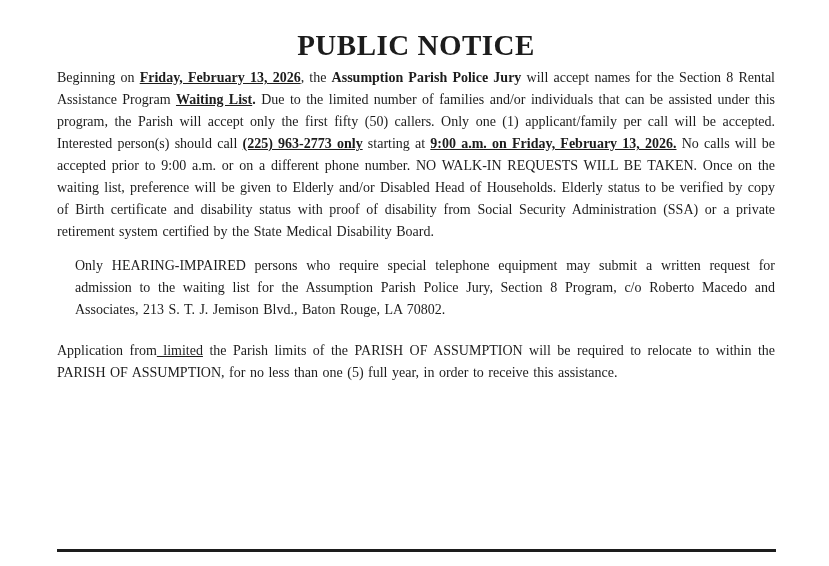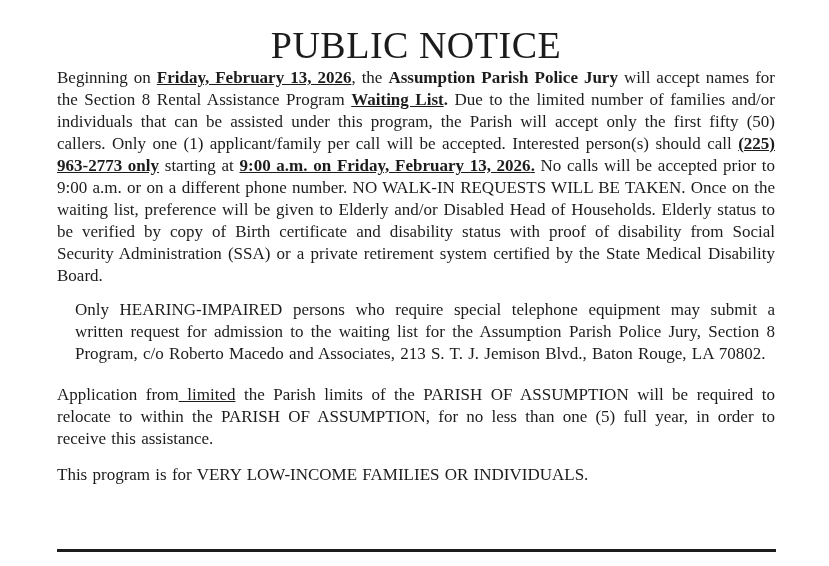--- a/index.html
+++ b/index.html
@@ -11,34 +11,34 @@
     background: #ffffff;
     overflow: hidden;
     font-family: "Liberation Serif", "DejaVu Serif", serif;
     color: #1c1c1c;
   }
   .content {
     padding: 29px 54px 0 57px;
   }
   .notice-title {
     text-align: center;
-    font-size: 38px;
-    font-weight: 400;
+    font-size: 29px;
+    font-weight: 700;
     line-height: 33px;
     letter-spacing: 0.5px;
   }
   .notice-subtitle {
     text-align: center;
     font-size: 21px;
     font-weight: 400;
     line-height: 23px;
     margin-top: 3px;
   }
   .body-text p {
-    font-size: 17px;
+    font-size: 14px;
     line-height: 22px;
     text-align: justify;
     word-spacing: 1px;
   }
   .p1 { margin-top: 5px; margin-bottom: 12px; }
   .p2 { margin-bottom: 19px; margin-left: 18px; }
   .p3 { margin-bottom: 14px; }
   .p4 { margin-bottom: 0; }
   .bottom-rule {
     position: absolute;
@@ -52,17 +52,16 @@
 </head>
 <body>
 
 <div class="page">
   <div class="content">
     <h1 class="notice-title">PUBLIC NOTICE</h1>
     <div class="body-text">
       <p class="p1"><span>Beginning on </span><span style="font-weight: 700; text-decoration: underline;">Friday, February 13, 2026</span><span>, the </span><span style="font-weight: 700;">Assumption Parish Police Jury</span><span> will accept names for the Section 8 Rental Assistance Program </span><span style="font-weight: 700; text-decoration: underline;">Waiting List</span><span style="font-weight: 700;">.</span><span> Due to the limited number of families and/or individuals that can be assisted under this program, the Parish will accept only the first fifty (50) callers. Only one (1) applicant/family per call will be accepted. Interested person(s) should call </span><span style="font-weight: 700; text-decoration: underline;">(225) 963-2773 only</span><span> starting at </span><span style="font-weight: 700; text-decoration: underline;">9:00 a.m. on Friday, February 13, 2026</span><span style="font-weight: 700; text-decoration: underline;">.</span><span> No calls will be accepted prior to 9:00 a.m. or on a different phone number. NO WALK-IN REQUESTS WILL BE TAKEN. Once on the waiting list, preference will be given to Elderly and/or Disabled Head of Households. Elderly status to be verified by copy of Birth certificate and disability status with proof of disability from Social Security Administration (SSA) or a private retirement system certified by the State Medical Disability Board.</span></p>
       <p class="p2"><span>Only HEARING-IMPAIRED persons who require special telephone equipment may submit a written request for admission to the waiting list for the Assumption Parish Police Jury, Section 8 Program, c/o Roberto Macedo and Associates, 213 S. T. J. Jemison Blvd., Baton Rouge, LA  70802.</span></p>
       <p class="p3"><span>Application from</span><span style="text-decoration: underline;"> limited</span><span> the Parish limits of the PARISH OF ASSUMPTION will be required to relocate to within the PARISH OF ASSUMPTION, for no less than one (5) full year, in order to receive this assistance.</span></p>
-      <p class="p4"><span>This program is for VERY LOW-INCOME FAMILIES OR INDIVIDUALS.</span></p>
     </div>
   </div>
   <div class="bottom-rule"></div>
 </div>
 
 </body></html>

